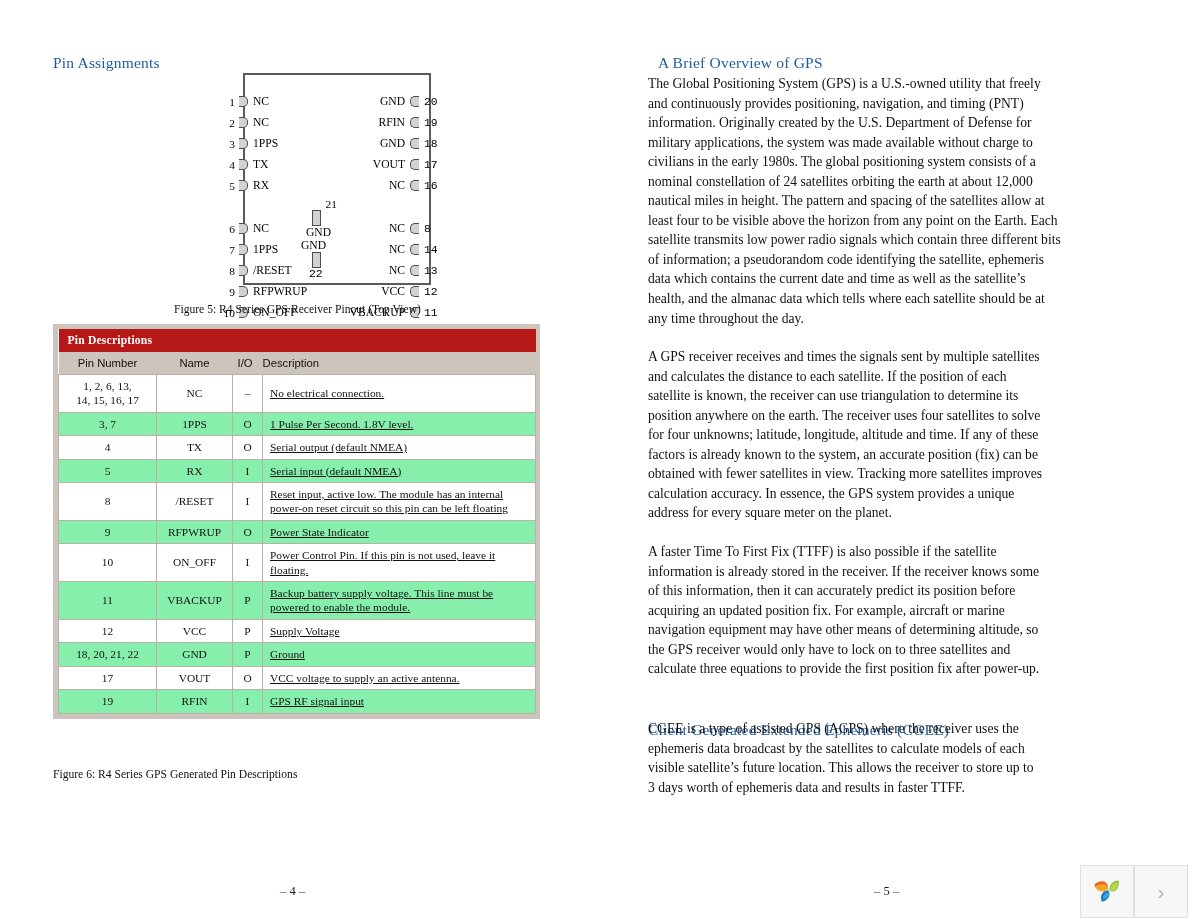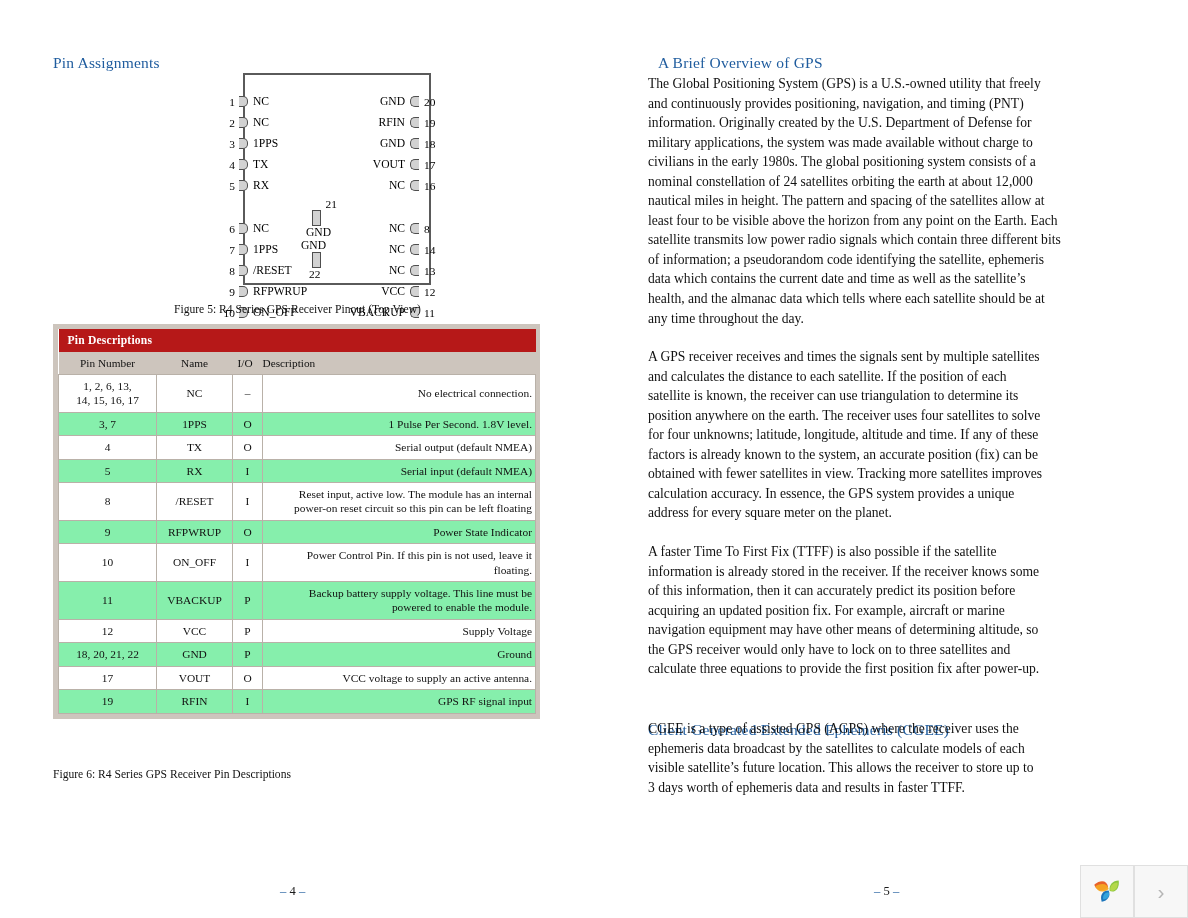--- a/index.html
+++ b/index.html
@@ -63,21 +63,21 @@
     align-items: center;
   }
   .pin-num-l {
     width: 50px; text-align: right;
     font-size: 11.4px; font-family: "Liberation Serif", serif;
     padding-right: 4px; box-sizing: border-box;
     color: #000;
   }
   .pin-num-r {
     width: 24px; text-align: left;
-    font-size: 11.4px; font-family: Liberation Serif, serif;
+    font-size: 11.4px; font-family: Liberation Mono, monospace;
     padding-left: 5px; box-sizing: border-box;
     color: #000;
   }
   .pad {
     width: 9px; height: 11px;
     background: #d2d2d2;
     border: 1px solid #4e4e4e;
     box-sizing: border-box;
     flex: 0 0 auto;
   }
@@ -126,21 +126,21 @@
     color: #ffffff;
     font-family: "Liberation Serif", serif;
     font-size: 11.6px;
     font-weight: bold;
     padding: 5px 0 5px 9px;
     text-align: left;
     letter-spacing: .2px;
   }
   .subhead td {
     background: #cdc5bd;
-    font-family: Liberation Serif, serif;
+    font-family: Liberation Sans, sans-serif;
     font-size: 11.3px;
     color: #111;
     padding: 5px 0 5px 0;
     border: none;
     margin-top: 16px;
   }
   .subhead td.c-pin  { text-align: center; }
   .subhead td.c-name { text-align: center; }
   .subhead td.c-io   { text-align: left; padding-left: 5px; }
   .subhead td.c-desc { text-align: left; padding-left: 0px; }
@@ -149,21 +149,21 @@
     border: 1px solid #b9b1a8;
     font-family: "Liberation Serif", serif;
     font-size: 11.4px;
     color: #111;
     padding: 4px 3px;
     line-height: 14.4px;
   }
   tr.drow td.c-pin  { text-align: center; }
   tr.drow td.c-name { text-align: center; }
   tr.drow td.c-io   { text-align: center; }
-  tr.drow td.c-desc { text-align: right; padding-left: 7px; }
+  tr.drow td.c-desc { text-align: left; padding-left: 7px; text-decoration: underline; }
   tr.drow.alt td { background: #86efac; }
   tr.drow.white td { background: #ffffff; }
 
   
   .page-num {
     position: absolute;
     font-family: "Liberation Serif", serif;
     font-size: 12.6px;
     color: #1a1a1a;
     white-space: nowrap;
@@ -398,21 +398,21 @@
           <tr class="drow alt">
             <td class="c-pin">19</td>
             <td class="c-name">RFIN</td>
             <td class="c-io">I</td>
             <td class="c-desc">GPS RF signal input</td>
           </tr>
         </tbody>
       </table>
     </div>
 
-    <div class="figure-caption" style="position:absolute; left:0px; top:768px;">Figure 6: R4 Series GPS Receiver Pin Descriptions</div>
+    <div class="figure-caption" style="position:absolute; left:0px; top:768px;">Figure 6: R4 Series GPS Generated Pin Descriptions</div>
 
     <div class="page-num" style="left:227px; top:884px;">
       <span class="dash">–</span>
       <span>4</span>
       <span class="dash">–</span>
     </div>
   </div>
 
   <div class="col-right">
 

